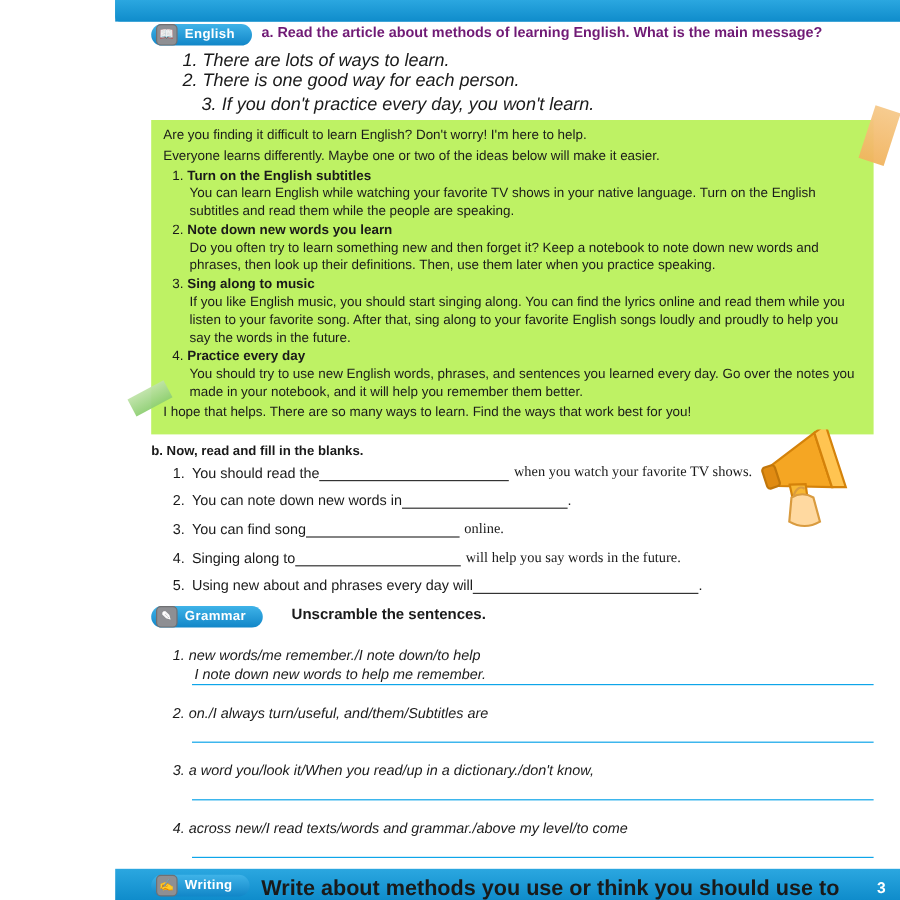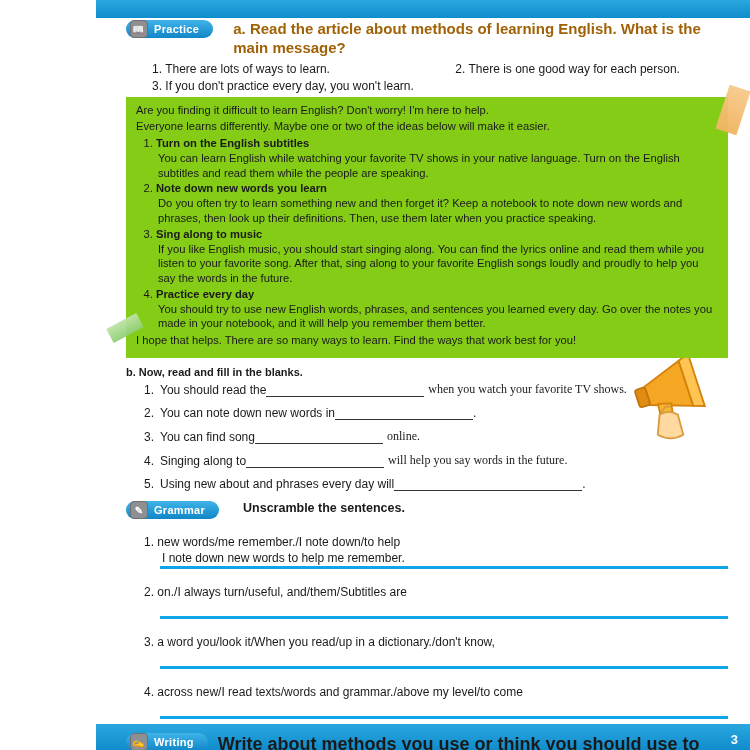--- a/index.html
+++ b/index.html
@@ -54,30 +54,30 @@
     width:16px;height:16px;border-radius:4px;
     background:#8e8f93;
     display:inline-flex;align-items:center;justify-content:center;
     margin-right:6px;color:#fff;font-size:10px;
     border:1px solid #6f7073;
   }
   .tag .lbl{padding-right:2px;}
   .row{display:flex;align-items:flex-start;}
   
   .q-line{
-    font-size:15px;font-weight:bold;color:#a16207;
-    margin-left:20px;line-height:1.25;
+    font-size:12px;font-weight:bold;color:#701a75;
+    margin-left:8px;line-height:1.25;
   }
   .choices{
-    margin:4px 0 4px 26px;font-size:12px;
+    margin:4px 0 4px 26px;font-size:15px;font-style:italic;
   }
   .choices .c{display:inline-block;}
   .c1{width:300px;}
   .article{
-    background:#84cc16;
+    background:#bef264;
     border:0;
     padding:6px 10px 8px 10px;
     font-size:11.2px;
     line-height:1.32;
     position:relative;
     margin-top:4px;
   }
   .article p{margin:0 0 2px 0;}
   .article ol{margin:2px 0 2px 0;padding-left:20px;}
   .article li{margin-bottom:1px;}
@@ -108,24 +108,24 @@
   }
   .w150{width:150px}.w120{width:120px}.w130{width:130px}.w180{width:180px}
   .sp{padding:0 4px;font-family:Liberation Serif, serif;}
   
   .megaphone{
     position:absolute;right:6px;top:338px;width:92px;height:84px;
   }
   
   .gr-instr{font-size:12.5px;font-weight:bold;margin-left:24px;}
   .scr-item{
-    font-size:12px;margin:16px 0 6px 18px;
+    font-size:12px;margin:16px 0 6px 18px;font-style:italic;
   }
   .scr-line{
-    border-bottom:3px solid #0ea5e9;
+    border-bottom:1px solid #0ea5e9;
     height:15px;margin:2px 0 0 16px;
     position:relative;
   }
   .ans{
     position:absolute;left:2px;bottom:1px;font-size:12px;
   }
   
   .wr-instr{font-size:18px;font-weight:bold;margin-left:10px;line-height:1.3;}
   .wr-box{
     margin-top:8px;
@@ -147,35 +147,35 @@
   </div>
   <div class="bottom-bar">
     <span class="page-num">3</span>
   </div>
 
   <div class="content">
 
     <div class="row">
       <span class="tag">
         <span class="ic">📖</span>
-        <span class="lbl">Practice</span>
+        <span class="lbl">English</span>
       </span>
       <span class="q-line">a. Read the article about methods of learning English. What is the main message?</span>
     </div>
 
     <div class="choices">
       <span class="c c1">
         <span>1.</span>
         <span>There are lots of ways to learn.</span>
       </span>
       <span class="c">
         <span>2.</span>
         <span>There is one good way for each person.</span>
       </span>
-      <div style="margin-top:3px;">
+      <div style="margin-top:3px;margin-left:16px;">
         <span>3.</span>
         <span>If you don't practice every day, you won't learn.</span>
       </div>
     </div>
 
     <div class="article">
       <div class="tape-tr"></div>
       <div class="tape-bl"></div>
       <p>Are you finding it difficult to learn English? Don't worry! I'm here to help.</p>
       <p>Everyone learns differently. Maybe one or two of the ideas below will make it easier.</p>

